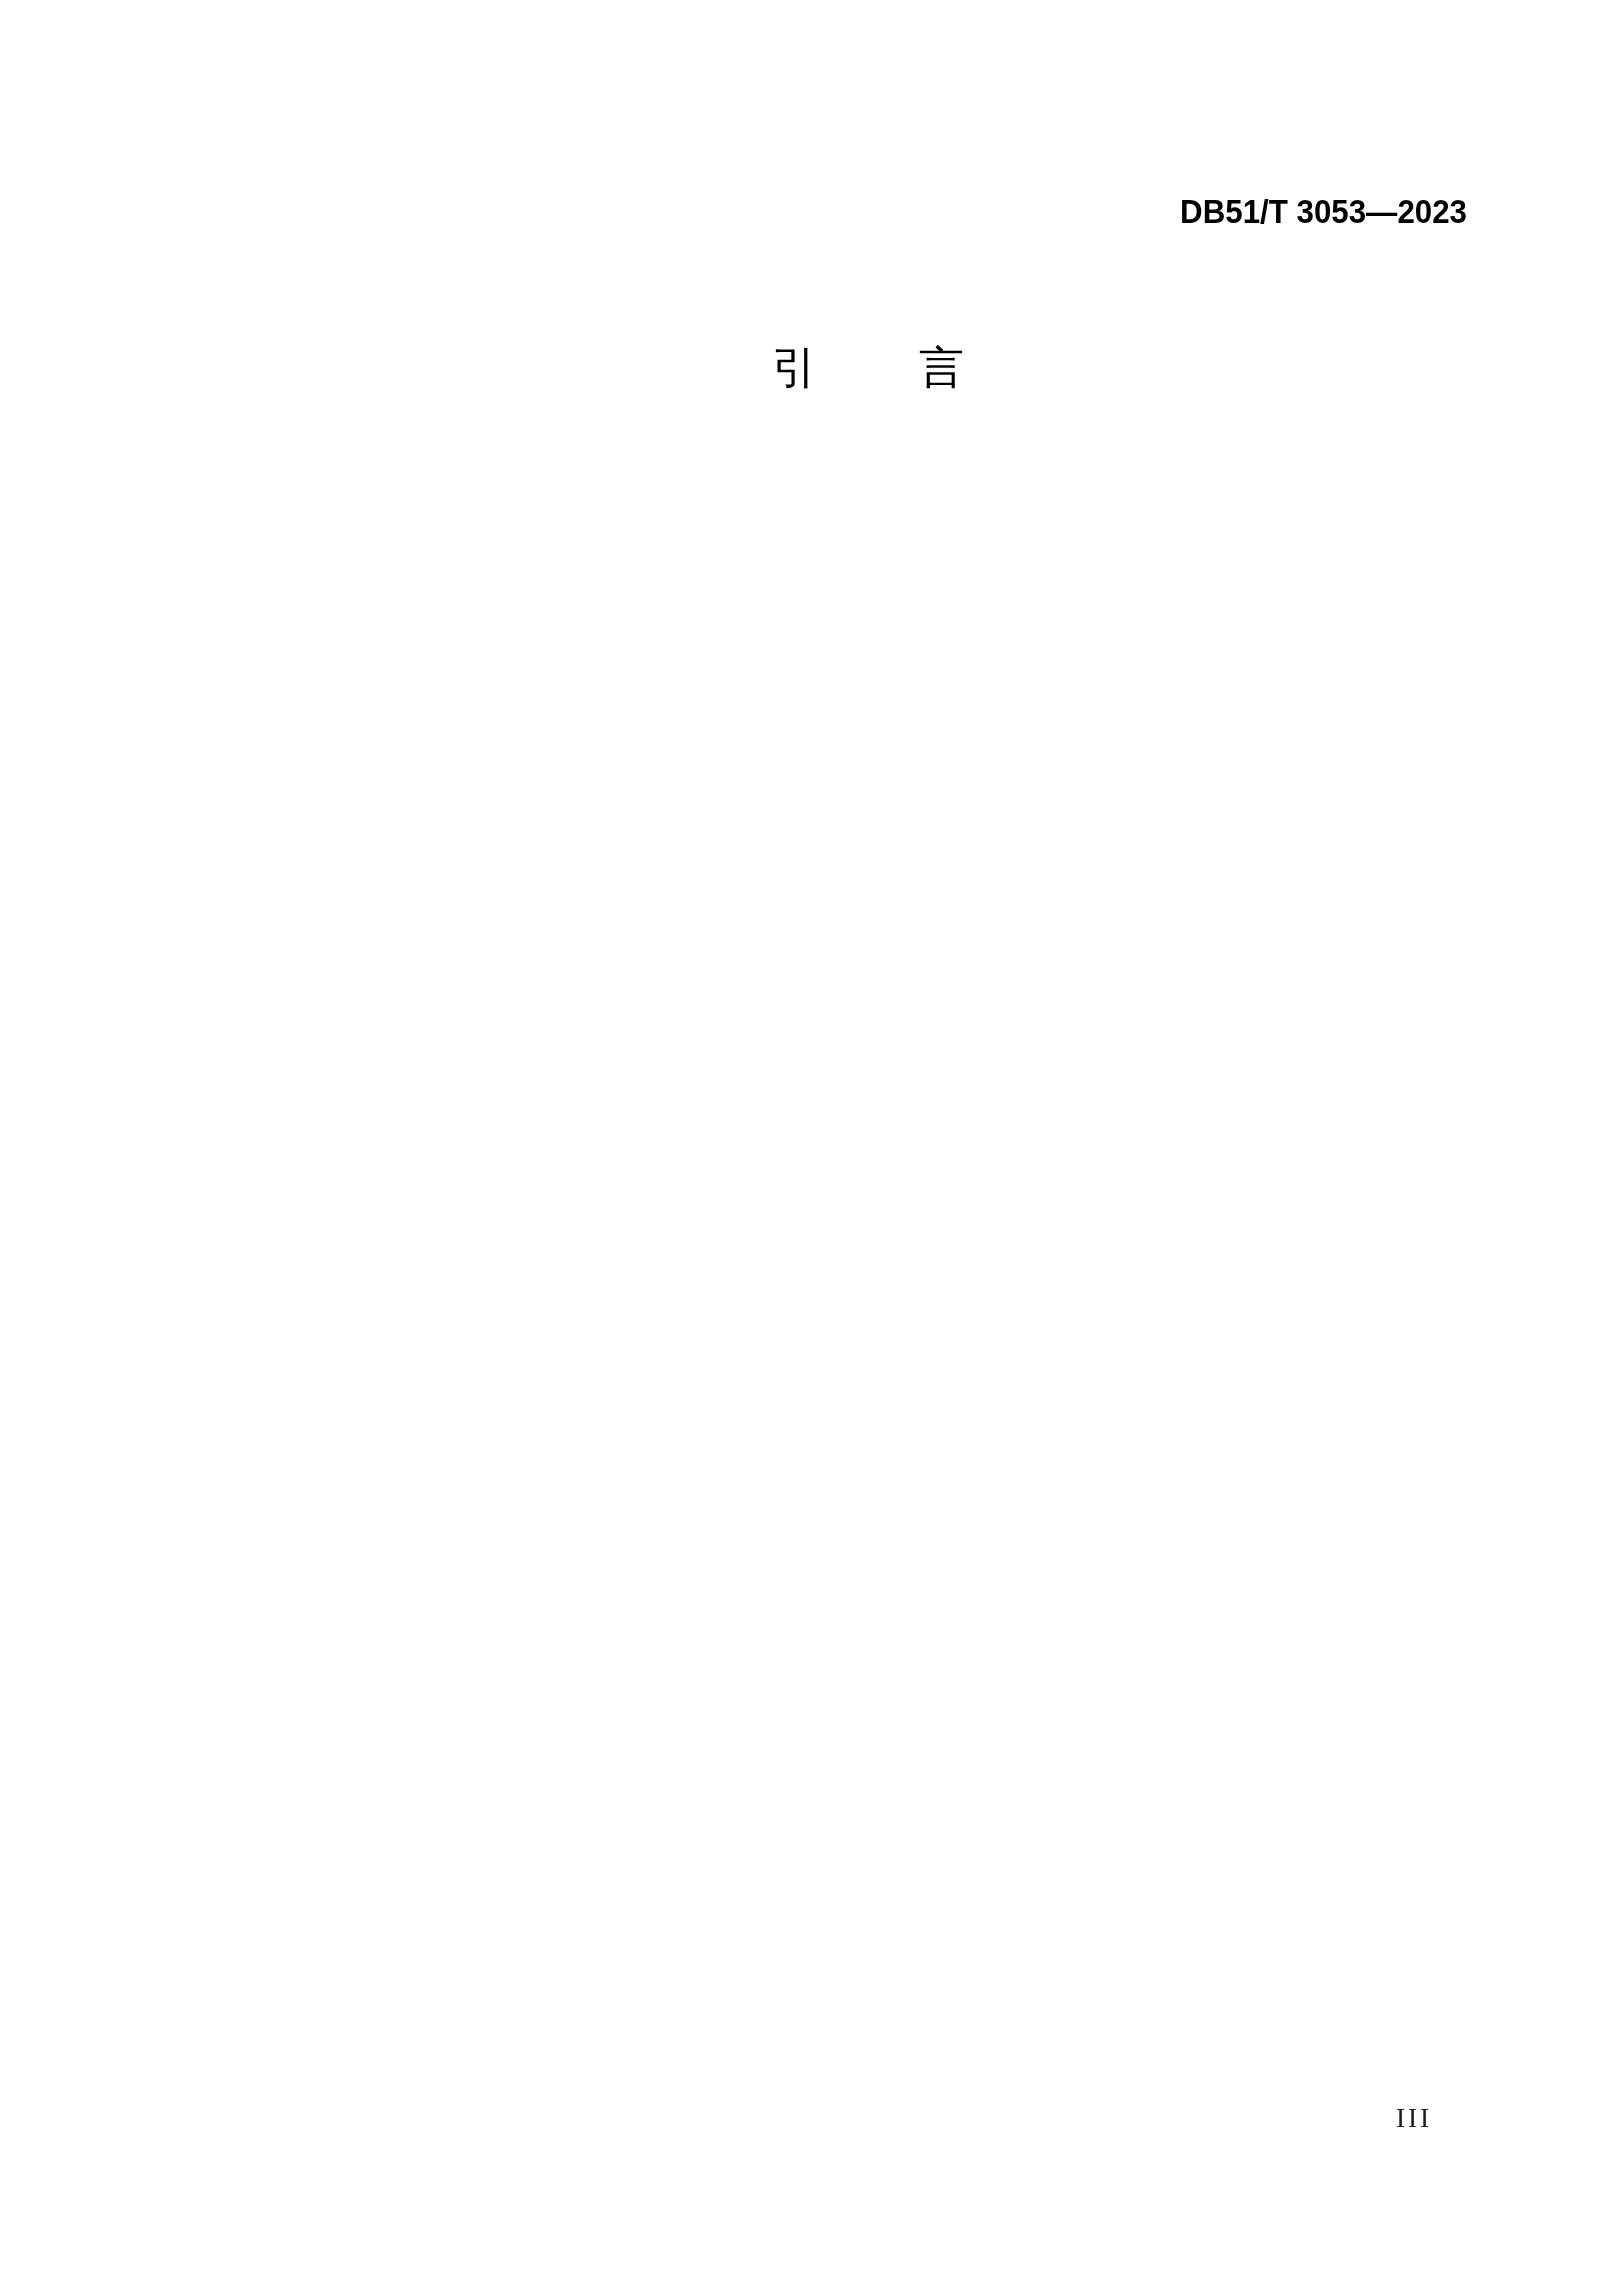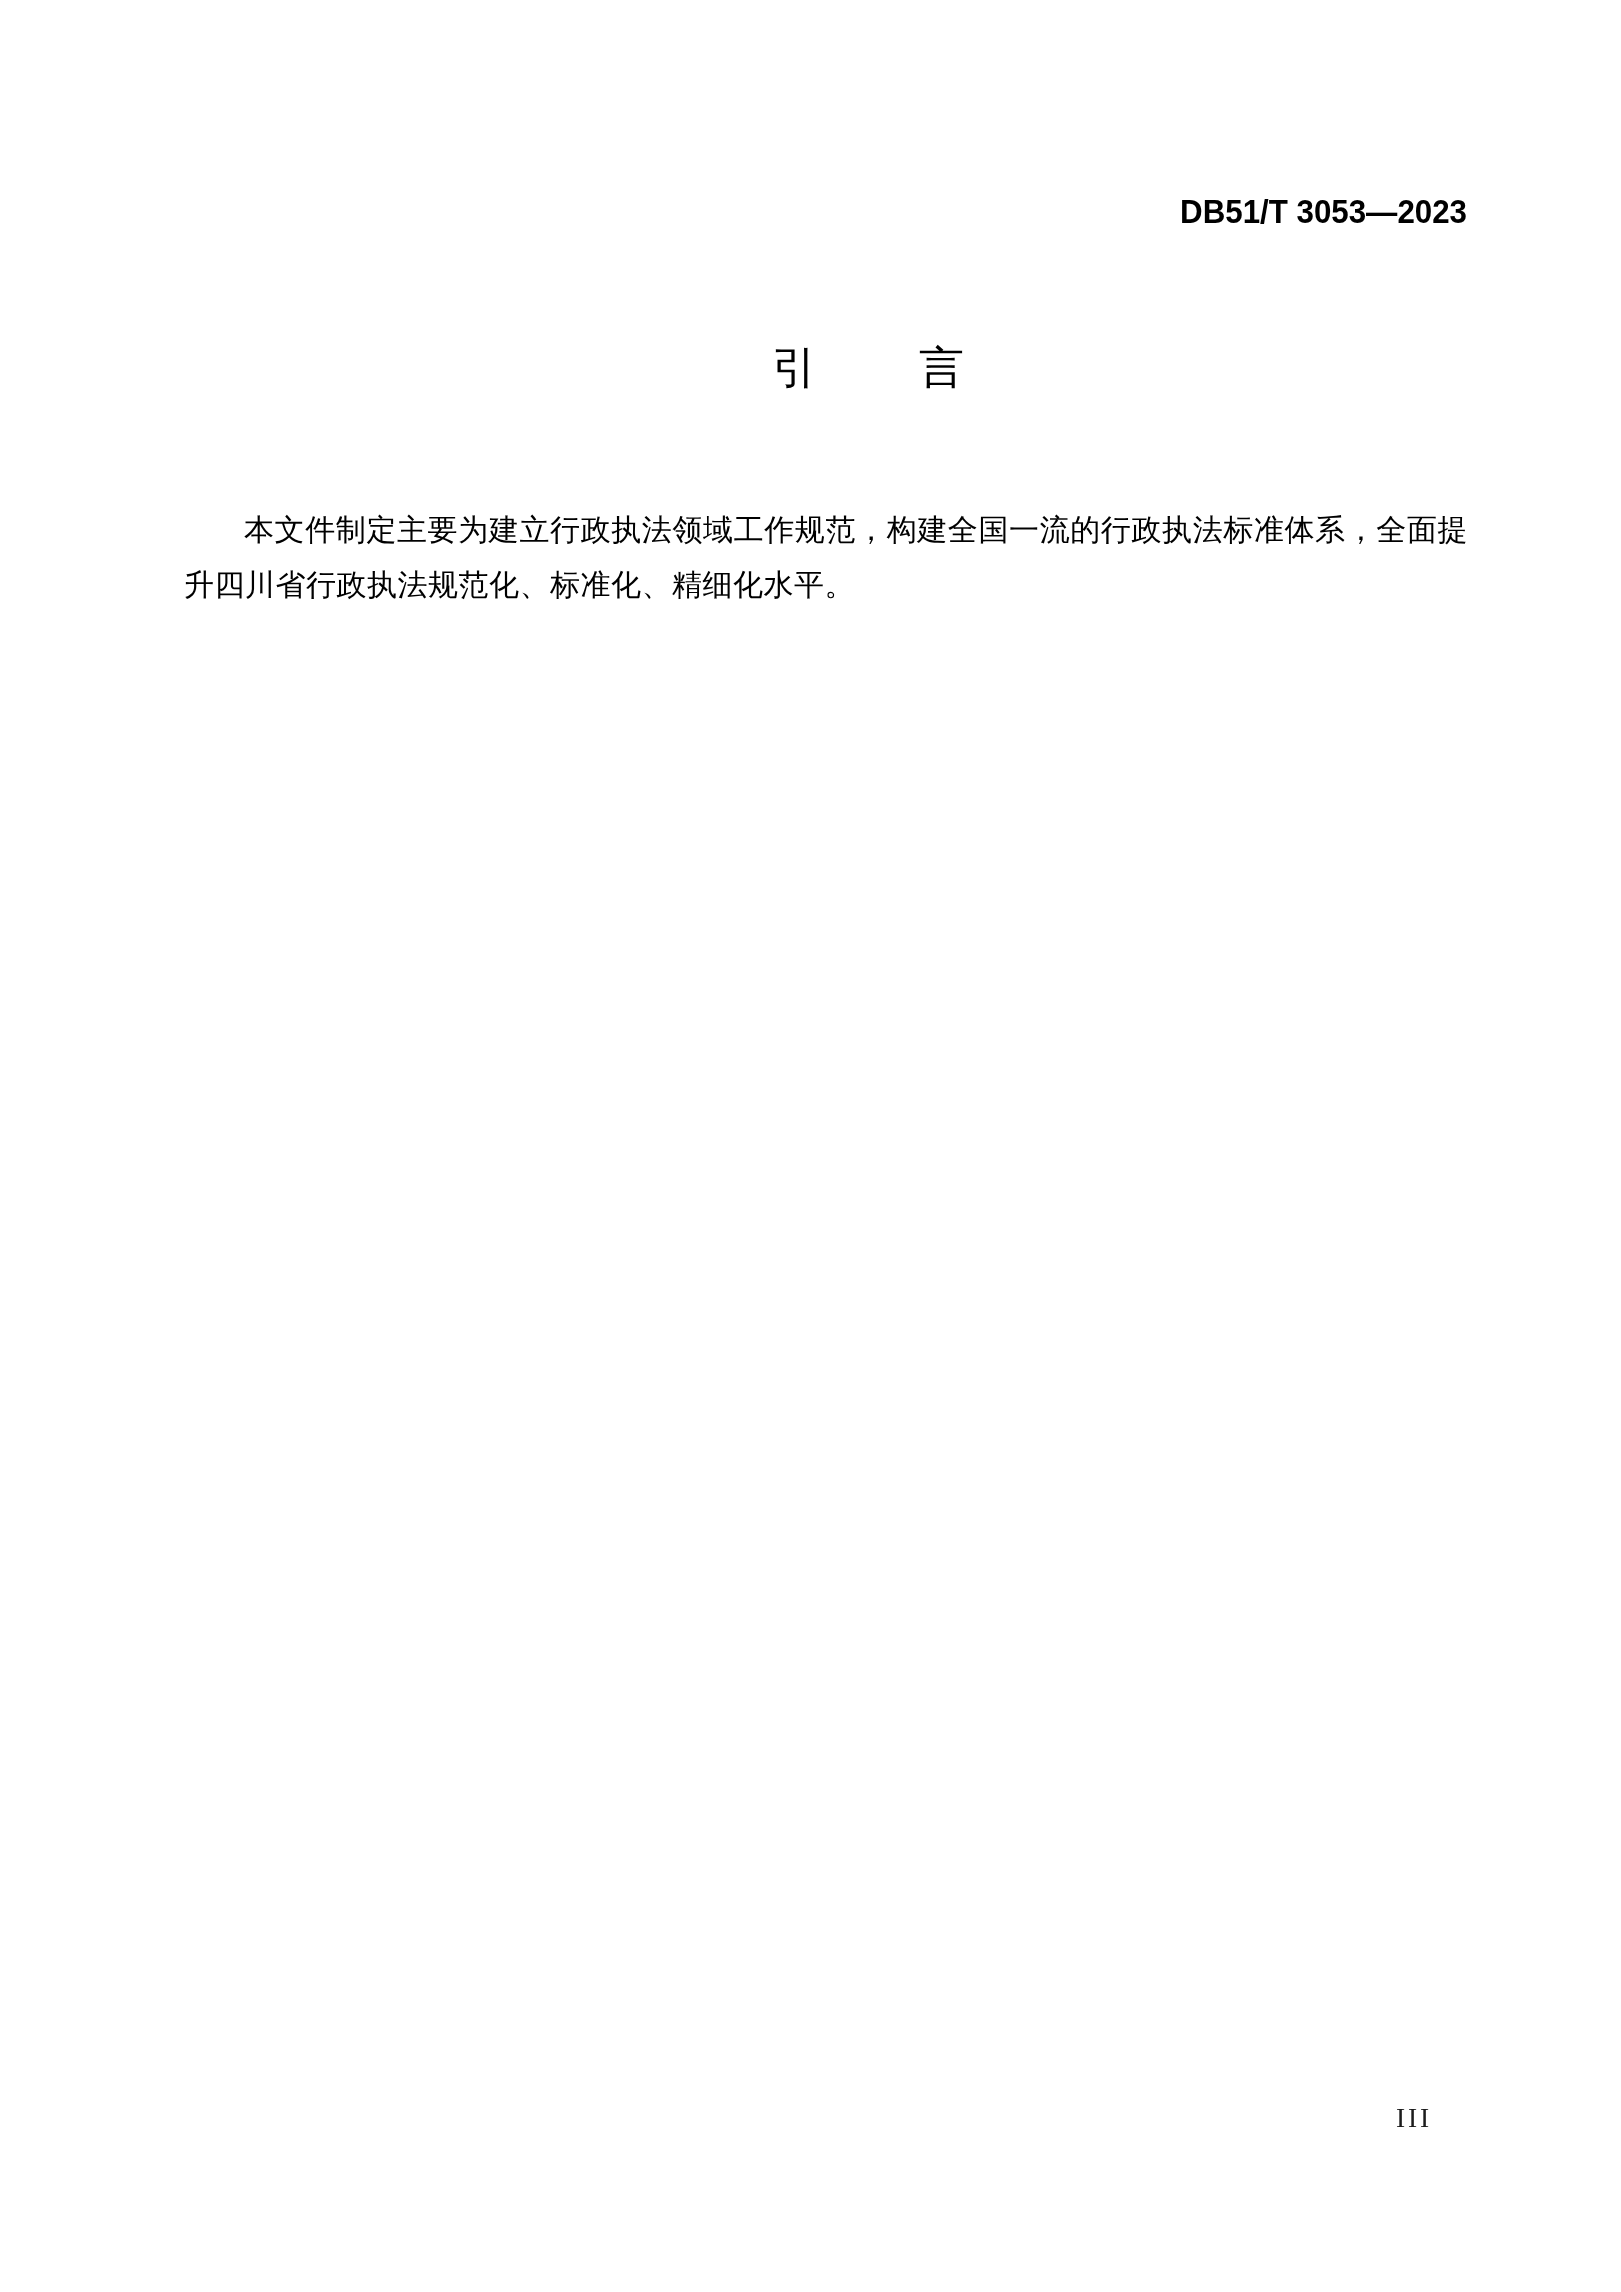--- a/index.html
+++ b/index.html
@@ -73,18 +73,17 @@
 
 <div class="page">
 
   <div class="header-code">DB51/T 3053—2023</div>
 
   <div class="doc-title">
     <span>引</span>
     <span>言</span>
   </div>
 
-  <p class="body-paragraph">本文件制定主要为建立行政执法领域工作规范，构建全国一流的行政执法标准体系，全面提升四川省行政执法规范化、标准化、精细化水平。</p>
 
   <div class="page-number">III</div>
 
 </div>
 
 
 </body></html>

